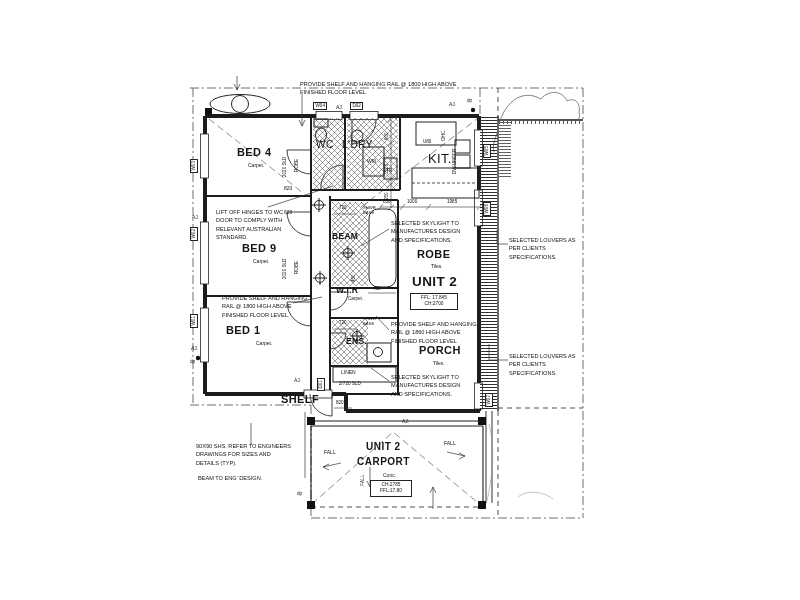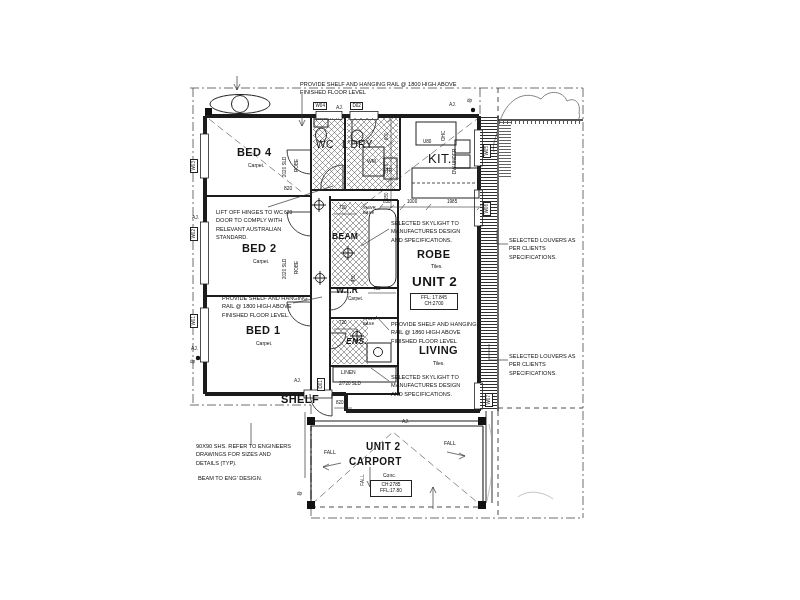--- a/index.html
+++ b/index.html
@@ -207,52 +207,52 @@
   <div class="t s5" style="left:191px;top:345px;">AJ.</div>
   <div class="t s45" style="left:190px;top:359px;">dp</div>
 
   <div class="t note" style="left:216px;top:208px;">
     <div>LIFT OFF HINGES TO WC</div>
       <div>DOOR TO COMPLY WITH</div>
     <div>RELEVANT AUSTRALIAN</div>
       <div>STANDARD.</div>
   </div>
 
-  <div class="t room" style="left:242px;top:242px;">BED 2</div>
+  <div class="t room" style="left:242px;top:242px;">BED 9</div>
   <div class="t s5" style="left:253px;top:258px;">Carpet.</div>
   <div class="t s45 v" style="left:282px;top:279px;">2020 SLD</div>
   <div class="t s45 v" style="left:294px;top:274px;">ROBE</div>
   <div class="t s5" style="left:284px;top:185px;">820</div>
   <div class="t s5" style="left:284px;top:209px;">620</div>
 
   <div class="t note" style="left:222px;top:294px;">
     <div>PROVIDE SHELF AND HANGING</div>
       <div>RAIL @ 1800 HIGH ABOVE</div>
       <div>FINISHED FLOOR LEVEL.</div>
   </div>
 
-  <div class="t room" style="left:246px;top:324px;">BED 1</div>
+  <div class="t room" style="left:226px;top:324px;">BED 1</div>
   <div class="t s5" style="left:256px;top:340px;">Carpet.</div>
 
   <div class="t s45" style="left:339px;top:205px;">720</div>
   <div class="t s4" style="left:363px;top:205px;line-height:1.3;">
     <div>SHWR</div>
       <div>BASE</div>
   </div>
   <div class="t room3" style="left:332px;top:231px;">BEAM</div>
   <div class="t room3" style="left:336px;top:285px;">W.I.R</div>
   <div class="t s45" style="left:348px;top:296px;">Carpet.</div>
   <div class="t s45" style="left:373px;top:286px;">450</div>
   <div class="t s45 v" style="left:351px;top:282px;">450</div>
   <div class="t s45" style="left:339px;top:320px;">720</div>
   <div class="t s4" style="left:363px;top:316px;line-height:1.3;">
     <div>SHWR</div>
       <div>BASE</div>
   </div>
-  <div class="t room3" style="left:346px;top:336px;font-style:italic;">ENS.</div>
+  <div class="t room3" style="left:346px;top:336px;">ENS.</div>
   <div class="t s5" style="left:341px;top:369px;">LINEN</div>
   <div class="t s45" style="left:339px;top:381px;">2/720 SLD</div>
   <div class="t s45" style="left:336px;top:400px;">820</div>
   <div class="t tag v" style="left:317px;top:391px;">D01</div>
   <div class="t s5" style="left:294px;top:377px;">AJ.</div>
 
   <div class="t note" style="left:391px;top:219px;">
     <div>SELECTED SKYLIGHT TO</div>
       <div>MANUFACTURES DESIGN</div>
       <div>AND SPECIFICATIONS.</div>
@@ -262,21 +262,21 @@
   <div class="t big" style="left:412px;top:274px;">UNIT 2</div>
   <div class="t box" style="left:410px;top:293px;width:42px;">
     <div>FFL: 17.845</div>
       <div>CH:2700</div>
   </div>
   <div class="t note" style="left:391px;top:320px;">
     <div>PROVIDE SHELF AND HANGING</div>
       <div>RAIL @ 1860 HIGH  ABOVE</div>
       <div>FINISHED FLOOR LEVEL</div>
   </div>
-  <div class="t room" style="left:419px;top:344px;">LIVING</div>
+  <div class="t room" style="left:419px;top:344px;">PORCH</div>
   <div class="t s5" style="left:433px;top:360px;">Tiles.</div>
   <div class="t note" style="left:391px;top:373px;">
     <div>SELECTED SKYLIGHT TO</div>
       <div>MANUFACTURES DESIGN</div>
       <div>AND SPECIFICATIONS.</div>
   </div>
 
   <div class="t note" style="left:509px;top:236px;">
     <div>SELECTED LOUVERS AS</div>
       <div>PER CLIENTS</div>
@@ -287,21 +287,21 @@
       <div>PER CLIENTS</div>
       <div>SPECIFICATIONS.</div>
   </div>
   <div class="t tag v" style="left:483px;top:158px;">W05</div>
   <div class="t tag v" style="left:483px;top:216px;">W06</div>
   <div class="t tag v" style="left:485px;top:407px;">W07</div>
 
   <div class="t room" style="left:281px;top:393px;">SHELF</div>
   <div class="t s5" style="left:402px;top:418px;">AJ.</div>
   <div class="t room4" style="left:366px;top:441px;">UNIT 2</div>
-  <div class="t room4" style="left:349px;top:456px;">CARPORT</div>
+  <div class="t room4" style="left:357px;top:456px;">CARPORT</div>
   <div class="t s5" style="left:383px;top:472px;">Conc.</div>
   <div class="t box" style="left:370px;top:480px;width:36px;">
     <div>CH:2785</div>
       <div>FFL:17.80</div>
   </div>
   <div class="t s5" style="left:324px;top:449px;">FALL</div>
   <div class="t s5" style="left:444px;top:440px;">FALL</div>
   <div class="t s5 v" style="left:359px;top:486px;">FALL</div>
   <div class="t s45" style="left:297px;top:491px;">dp</div>
 

